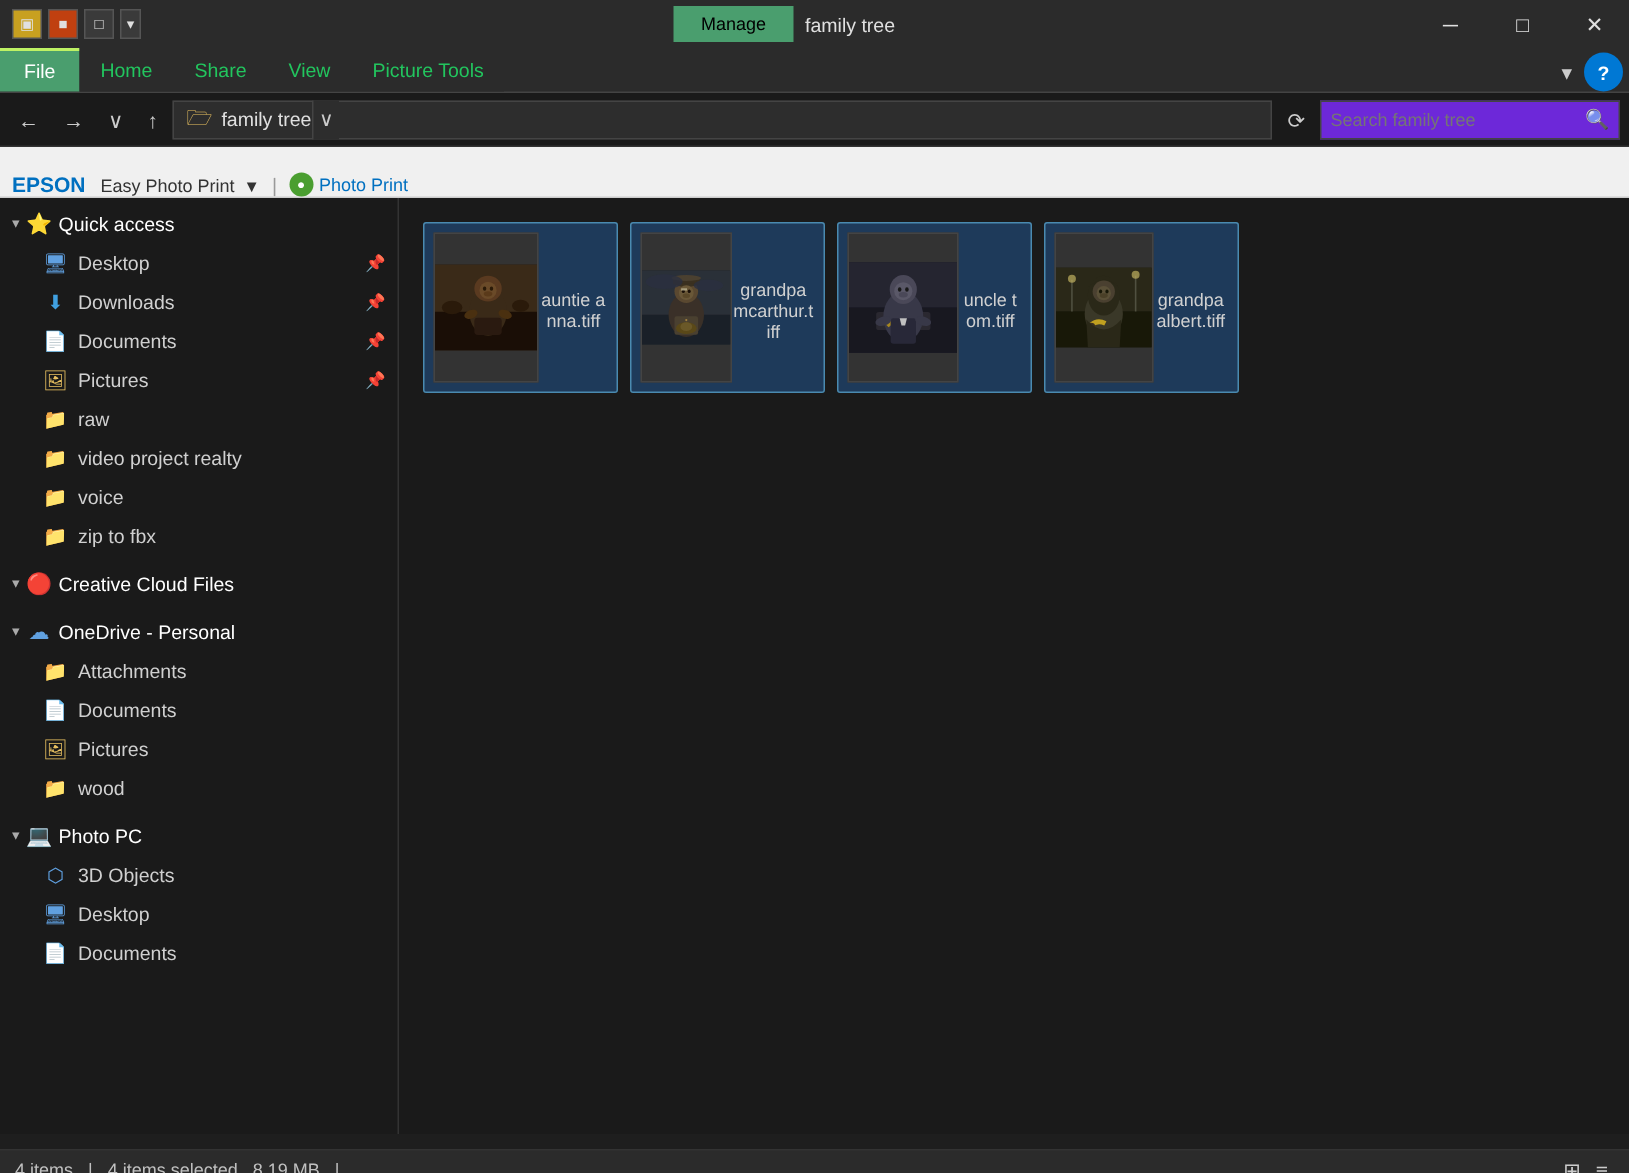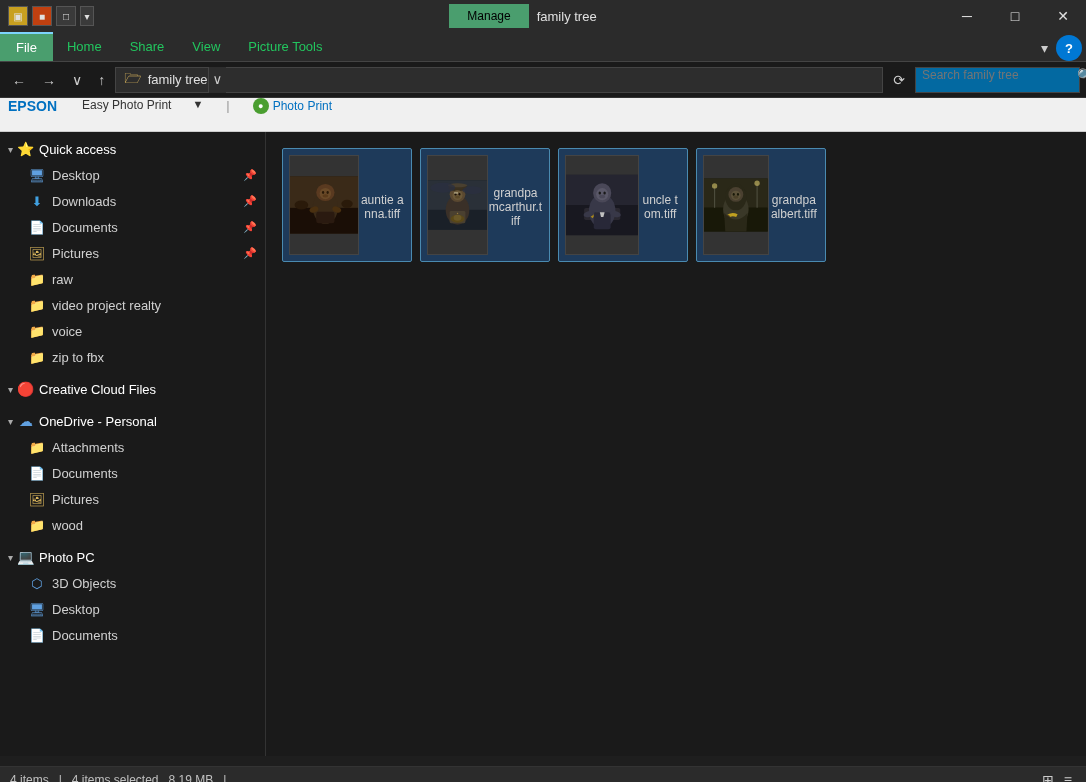--- a/index.html
+++ b/index.html
@@ -14,40 +14,40 @@
     .title-icon-box.small { width: 14px; }
     .title-bar-center { flex: 1; display: flex; justify-content: center; align-items: center; gap: 8px; }
     .title-manage-btn { background: #4a9e6e; color: #000; padding: 2px 18px; font-size: 12px; font-weight: normal; border: none; cursor: pointer; height: 24px; }
     .title-name { color: #e0e0e0; font-size: 13px; }
     .title-controls { display: flex; gap: 2px; margin-left: auto; }
     .title-ctrl-btn { width: 46px; height: 32px; background: transparent; border: none; color: #e0e0e0; font-size: 14px; cursor: pointer; display: flex; align-items: center; justify-content: center; }
 
     
     .ribbon-tabs { display: flex; align-items: flex-end; background: #2b2b2b; height: 30px; border-bottom: 1px solid #444; padding-left: 0; }
     .ribbon-tab { padding: 4px 14px; font-size: 13px; cursor: pointer; color: #22c55e; background: #2b2b2b; border: none; height: 100%; display: flex; align-items: center; }
-    .ribbon-tab.active { background: #1a1a1a; color: #fff; border-top: 2px solid #7dd3fc; }
+    .ribbon-tab.active { background: #1a1a1a; color: #fff; border-top: 2px solid #bef264; }
     .ribbon-tab.file { background: #4a9e6e; color: #fff; padding: 4px 16px; }
     .ribbon-expand { margin-left: auto; display: flex; align-items: center; }
     .ribbon-expand-btn { background: transparent; border: none; color: #ccc; cursor: pointer; font-size: 14px; padding: 4px 8px; }
     .ribbon-help { background: #0078d4; color: #fff; border: none; cursor: pointer; width: 26px; height: 26px; display: flex; align-items: center; justify-content: center; font-size: 13px; font-weight: bold; border-radius: 50%; margin-right: 4px; }
 
     
     .address-bar { display: flex; align-items: center; background: #1a1a1a; height: 36px; padding: 0 6px; border-bottom: 1px solid #333; gap: 4px; }
     .nav-btn { background: transparent; border: none; color: #ccc; cursor: pointer; padding: 3px 6px; font-size: 14px; border-radius: 2px; }
     .nav-btn:disabled { color: #555; }
     .address-path { flex: 1; background: #2d2d2d; border: 1px solid #444; height: 26px; display: flex; align-items: center; padding: 0 8px; font-size: 13px; color: #e0e0e0; }
     .address-path .folder-icon { color: #e8c060; margin-right: 6px; font-size: 14px; }
     .address-dropdown { background: #2d2d2d; border: none; border-left: 1px solid #444; color: #ccc; padding: 2px 4px; cursor: pointer; height: 26px; }
     .address-refresh { background: transparent; border: none; color: #ccc; cursor: pointer; padding: 3px 6px; font-size: 14px; }
-    .search-box { display: flex; align-items: flex-start; background: #0369a1; border: 1px solid #444; height: 26px; width: 165px; padding: 0 6px; }
+    .search-box { display: flex; align-items: center; background: #6d28d9; border: 1px solid #444; height: 26px; width: 200px; padding: 0 6px; }
     .search-box input { background: transparent; border: none; color: #e0e0e0; outline: none; font-size: 12px; flex: 1; }
     .search-btn { background: transparent; border: none; color: #ccc; cursor: pointer; font-size: 13px; }
 
     
-    .epson-bar { background: #f0f0f0; height: 34px; display: flex; align-items: flex-start; padding: 0 8px; gap: 21px; border-bottom: 1px solid #ccc; }
+    .epson-bar { background: #f0f0f0; height: 34px; display: flex; align-items: flex-end; padding: 0 8px; gap: 6px; border-bottom: 1px solid #ccc; }
     .epson-logo { color: #0070c0; font-weight: bold; font-size: 14px; margin-right: 4px; }
     .epson-text { color: #333; font-size: 12px; }
     .epson-dropdown { background: transparent; border: none; cursor: pointer; color: #333; font-size: 11px; }
     .epson-divider { color: #999; margin: 0 2px; }
     .epson-photo-print { display: flex; align-items: center; gap: 4px; }
     .epson-green-icon { width: 16px; height: 16px; background: #4a9e30; border-radius: 50%; display: flex; align-items: center; justify-content: center; color: white; font-size: 9px; }
     .epson-photo-link { color: #0070c0; font-size: 12px; cursor: pointer; }
 
     
     .main-layout { display: flex; height: calc(782px - 32px - 30px - 36px - 34px - 26px); }

